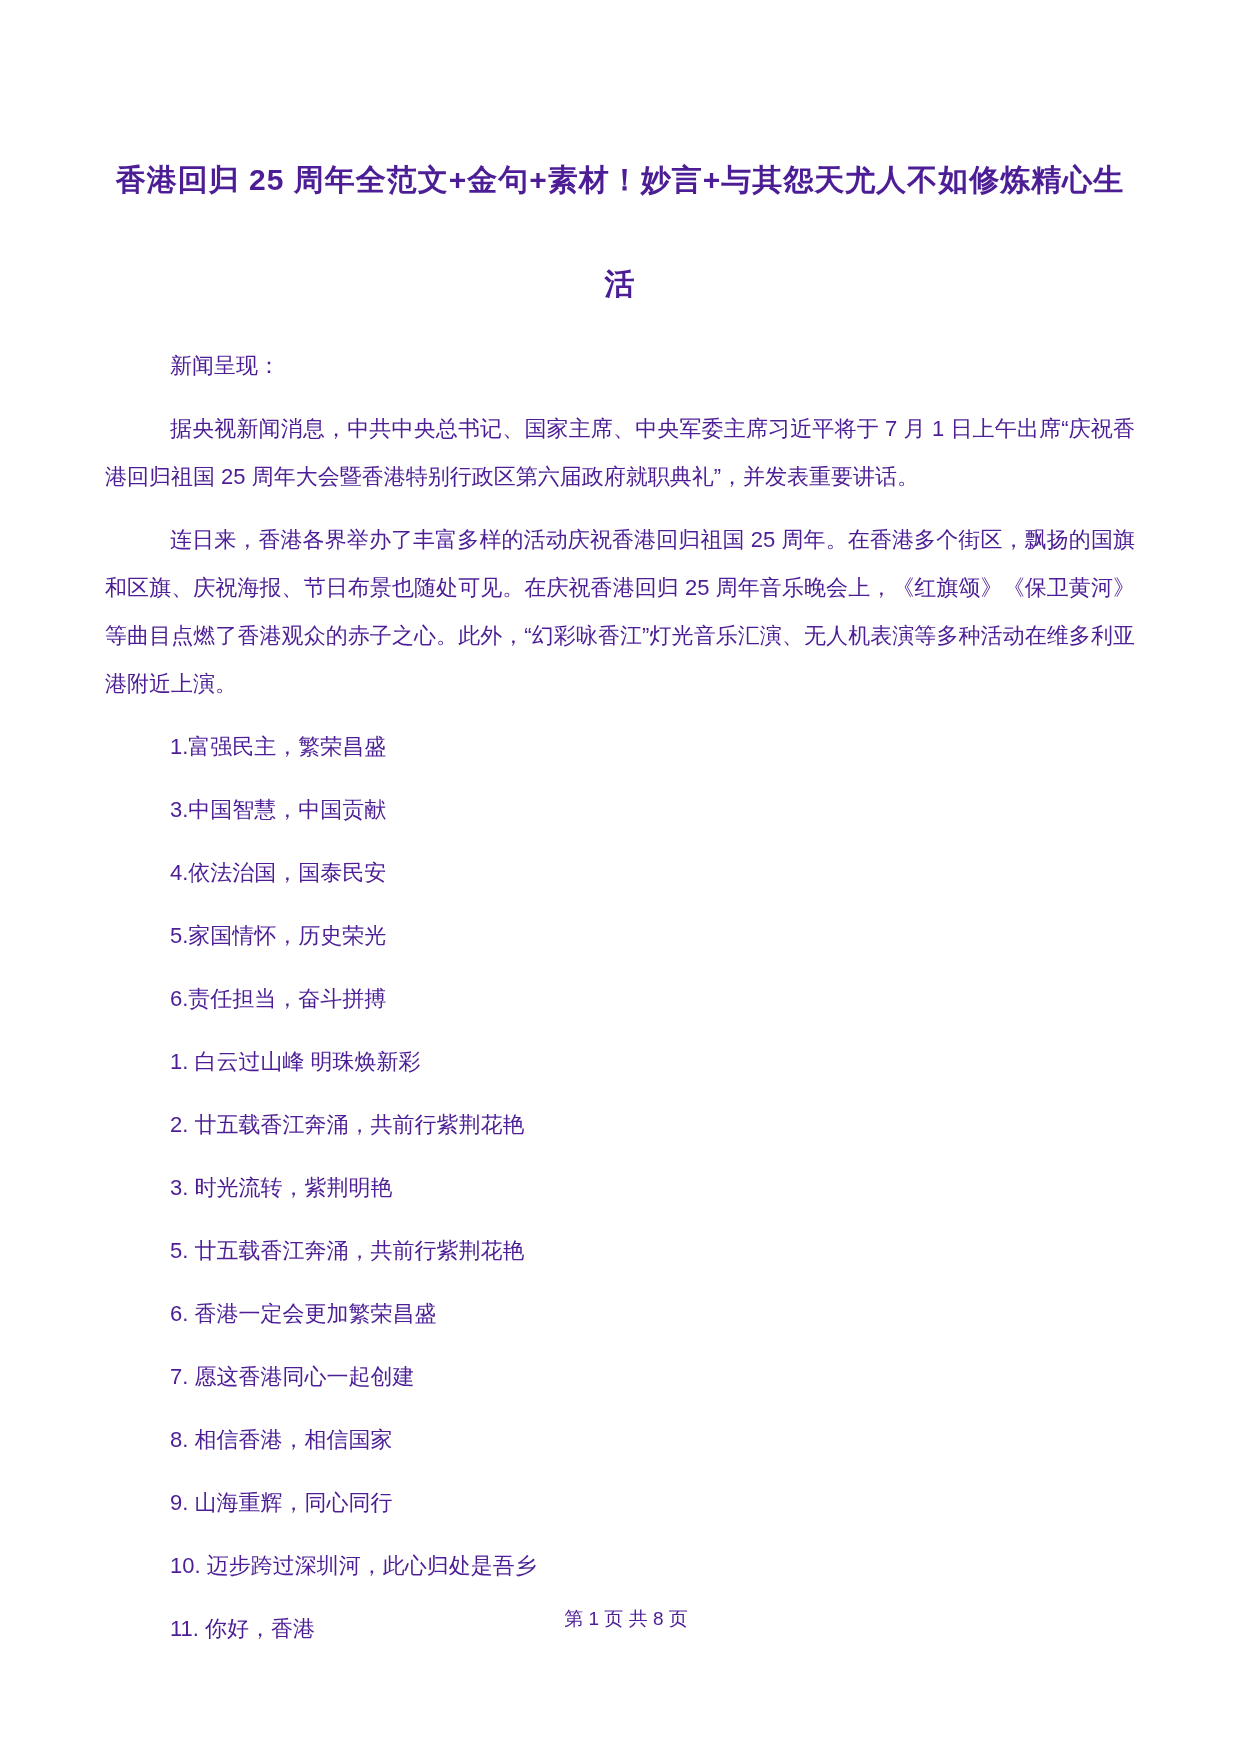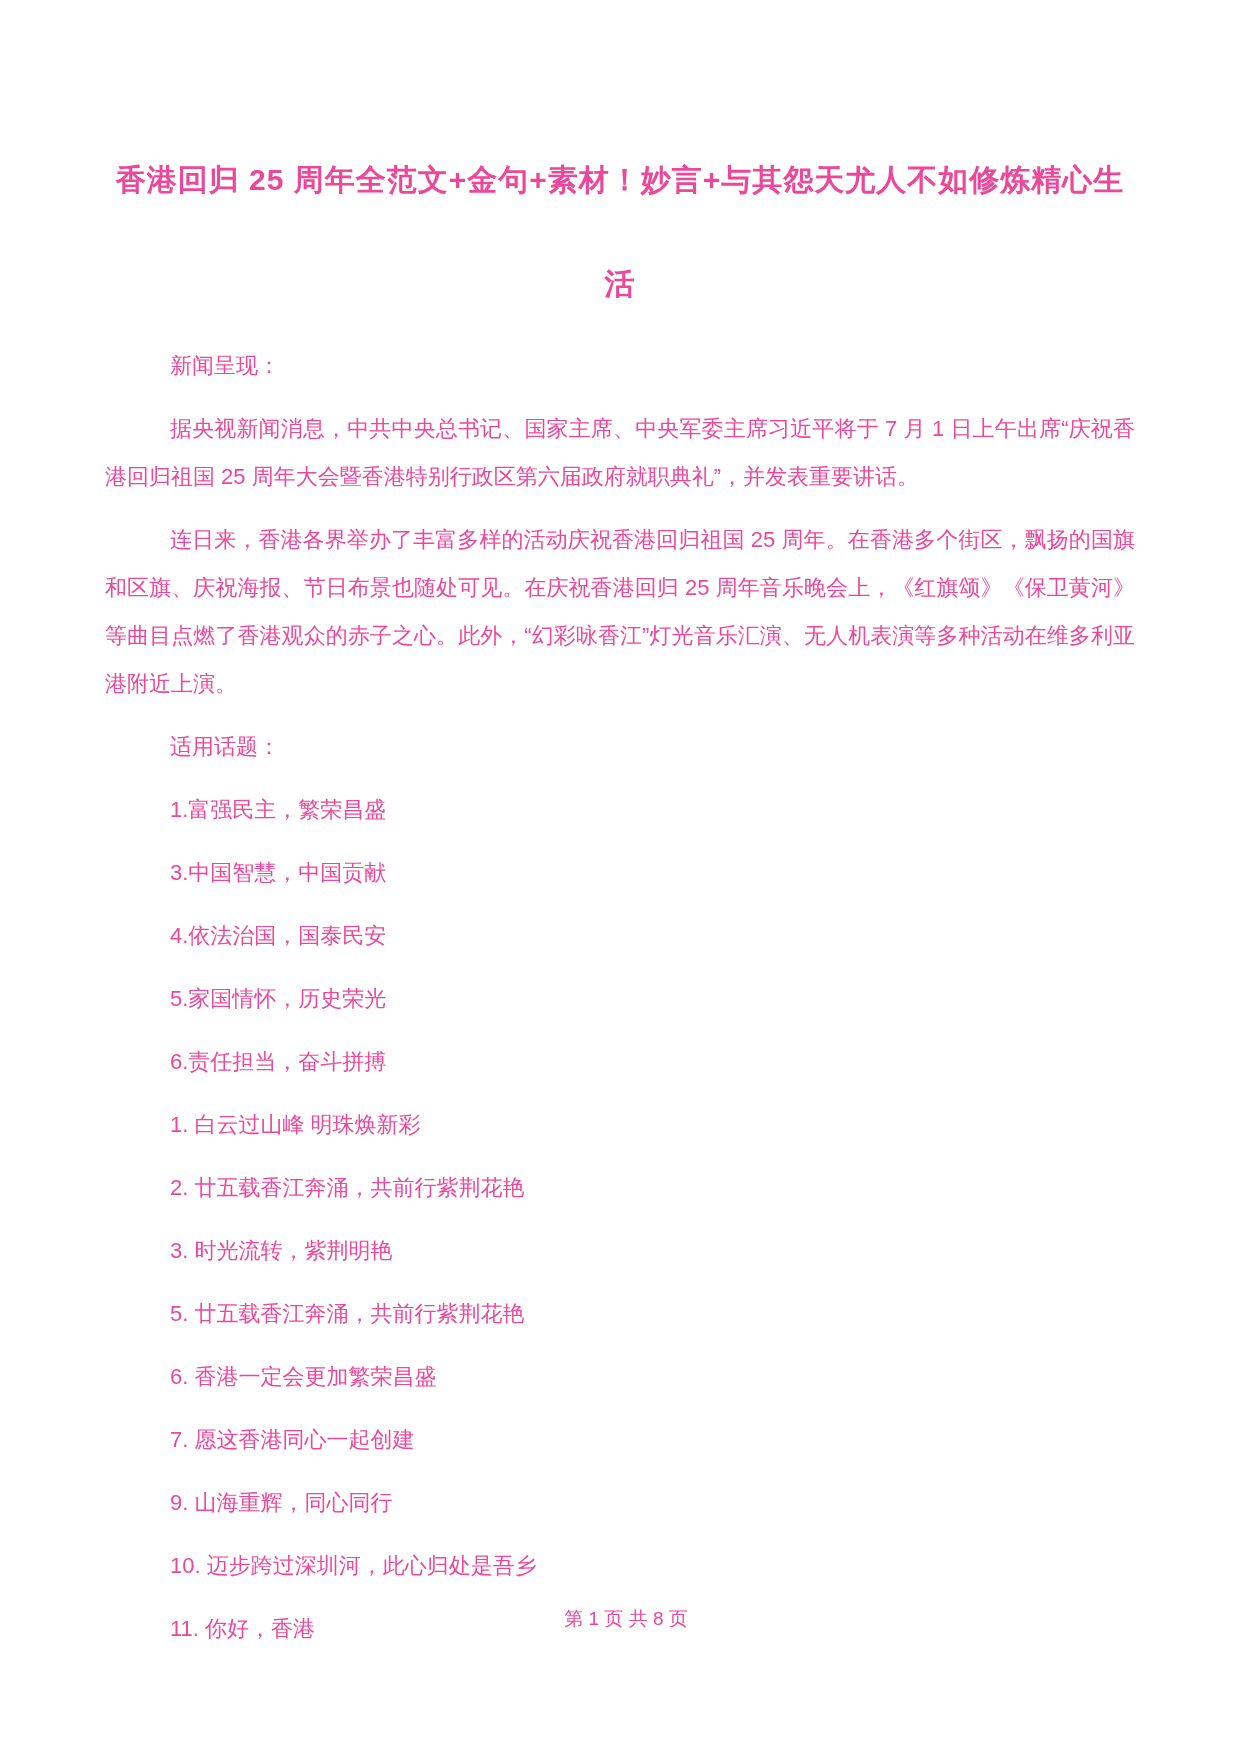--- a/index.html
+++ b/index.html
@@ -5,21 +5,21 @@
   html, body {
     margin: 0;
     padding: 0;
     background: #ffffff;
   }
   .page {
     position: relative;
     width: 1240px;
     height: 1754px;
     background: #ffffff;
-    color: #ec4899;
+    color: #4c1d95;
     font-family: "Liberation Sans", "DejaVu Sans", sans-serif;
     overflow: hidden;
   }
   .content {
     padding: 128px 90px 0 90px;
   }
   .doc-title {
     margin: 0 0 -9px 0;
     font-size: 30px;
     font-weight: 700;
@@ -63,33 +63,33 @@
     <h1 class="doc-title">
       <span class="tline">香港回归 25 周年全范文+金句+素材！妙言+与其怨天尤人不如修炼精心生</span>
       <span class="tline">活</span>
     </h1>
 
     <div class="body-text">
       <p class="indent">新闻呈现：</p>
       <p class="indent just">据央视新闻消息，中共中央总书记、国家主席、中央军委主席习近平将于 7 月 1 日上午出席“庆祝香港回归祖国 25 周年大会暨香港特别行政区第六届政府就职典礼”，并发表重要讲话。</p>
       <p class="indent just">连日来，香港各界举办了丰富多样的活动庆祝香港回归祖国 25 周年。在香港多个街区，飘扬的国旗和区旗、庆祝海报、节日布景也随处可见。在庆祝香港回归 25 周年音乐晚会上，《红旗颂》《保卫黄河》等曲目点燃了香港观众的赤子之心。此外，“幻彩咏香江”灯光音乐汇演、无人机表演等多种活动在维多利亚港附近上演。</p>
 
-      <p class="indent">适用话题：</p>
       <p class="indent">1.富强民主，繁荣昌盛</p>
       <p class="indent">3.中国智慧，中国贡献</p>
       <p class="indent">4.依法治国，国泰民安</p>
       <p class="indent">5.家国情怀，历史荣光</p>
       <p class="indent">6.责任担当，奋斗拼搏</p>
 
       <p class="indent">1. 白云过山峰 明珠焕新彩</p>
       <p class="indent">2. 廿五载香江奔涌，共前行紫荆花艳</p>
       <p class="indent">3. 时光流转，紫荆明艳</p>
       <p class="indent">5. 廿五载香江奔涌，共前行紫荆花艳</p>
       <p class="indent">6. 香港一定会更加繁荣昌盛</p>
       <p class="indent">7. 愿这香港同心一起创建</p>
+      <p class="indent">8. 相信香港，相信国家</p>
       <p class="indent">9. 山海重辉，同心同行</p>
       <p class="indent">10. 迈步跨过深圳河，此心归处是吾乡</p>
       <p class="indent">11. 你好，香港</p>
     </div>
   </div>
 
   <div class="footer">第 1 页 共 8 页</div>
 </div>
 
 </body></html>

